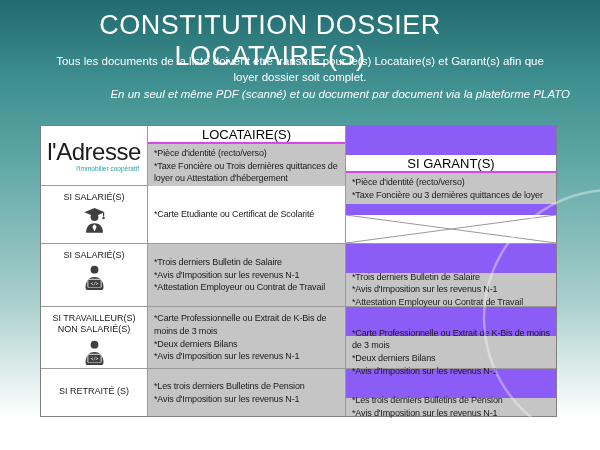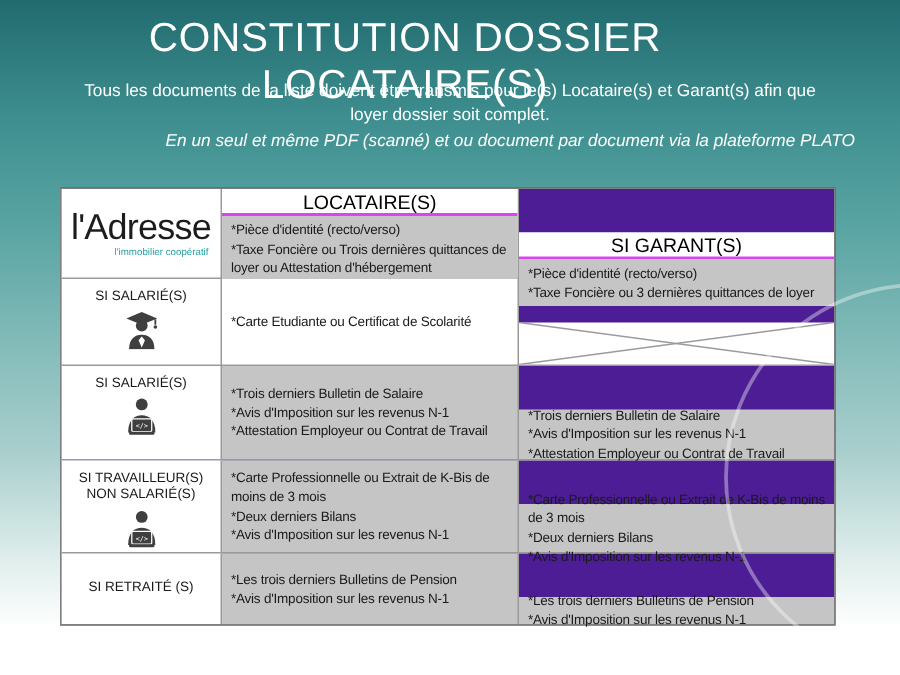--- a/index.html
+++ b/index.html
@@ -19,21 +19,21 @@
   .subtitle{
     position:absolute;top:53px;left:48px;width:504px;text-align:center;
     color:#ffffff;font-size:11.5px;line-height:1.4;z-index:2;
   }
   .note{
     position:absolute;top:88px;left:30px;width:540px;text-align:right;
     color:#ffffff;font-size:11.5px;font-style:italic;z-index:2;
   }
   .doc-table{
     position:absolute;left:40px;top:125px;width:517px;height:292px;
-    box-sizing:border-box;border:1px solid #7f7f7f;background:#4c1d95;
+    box-sizing:border-box;border:1px solid #7f7f7f;background:#8b5cf6;
     display:grid;grid-template-columns:107px 198px 1fr;
     grid-template-rows:60px 58px 63px 62px 47px;z-index:3;
   }
   .cell{
     box-sizing:border-box;border-right:1px solid #9a9a9a;border-bottom:1px solid #9a9a9a;
     background:#ffffff;position:relative;
   }
   .cell.last-col{border-right:none;margin-top:29px;}
   .cell.last-row{border-bottom:none;}
   .stack{display:flex;flex-direction:column;padding:0;}

